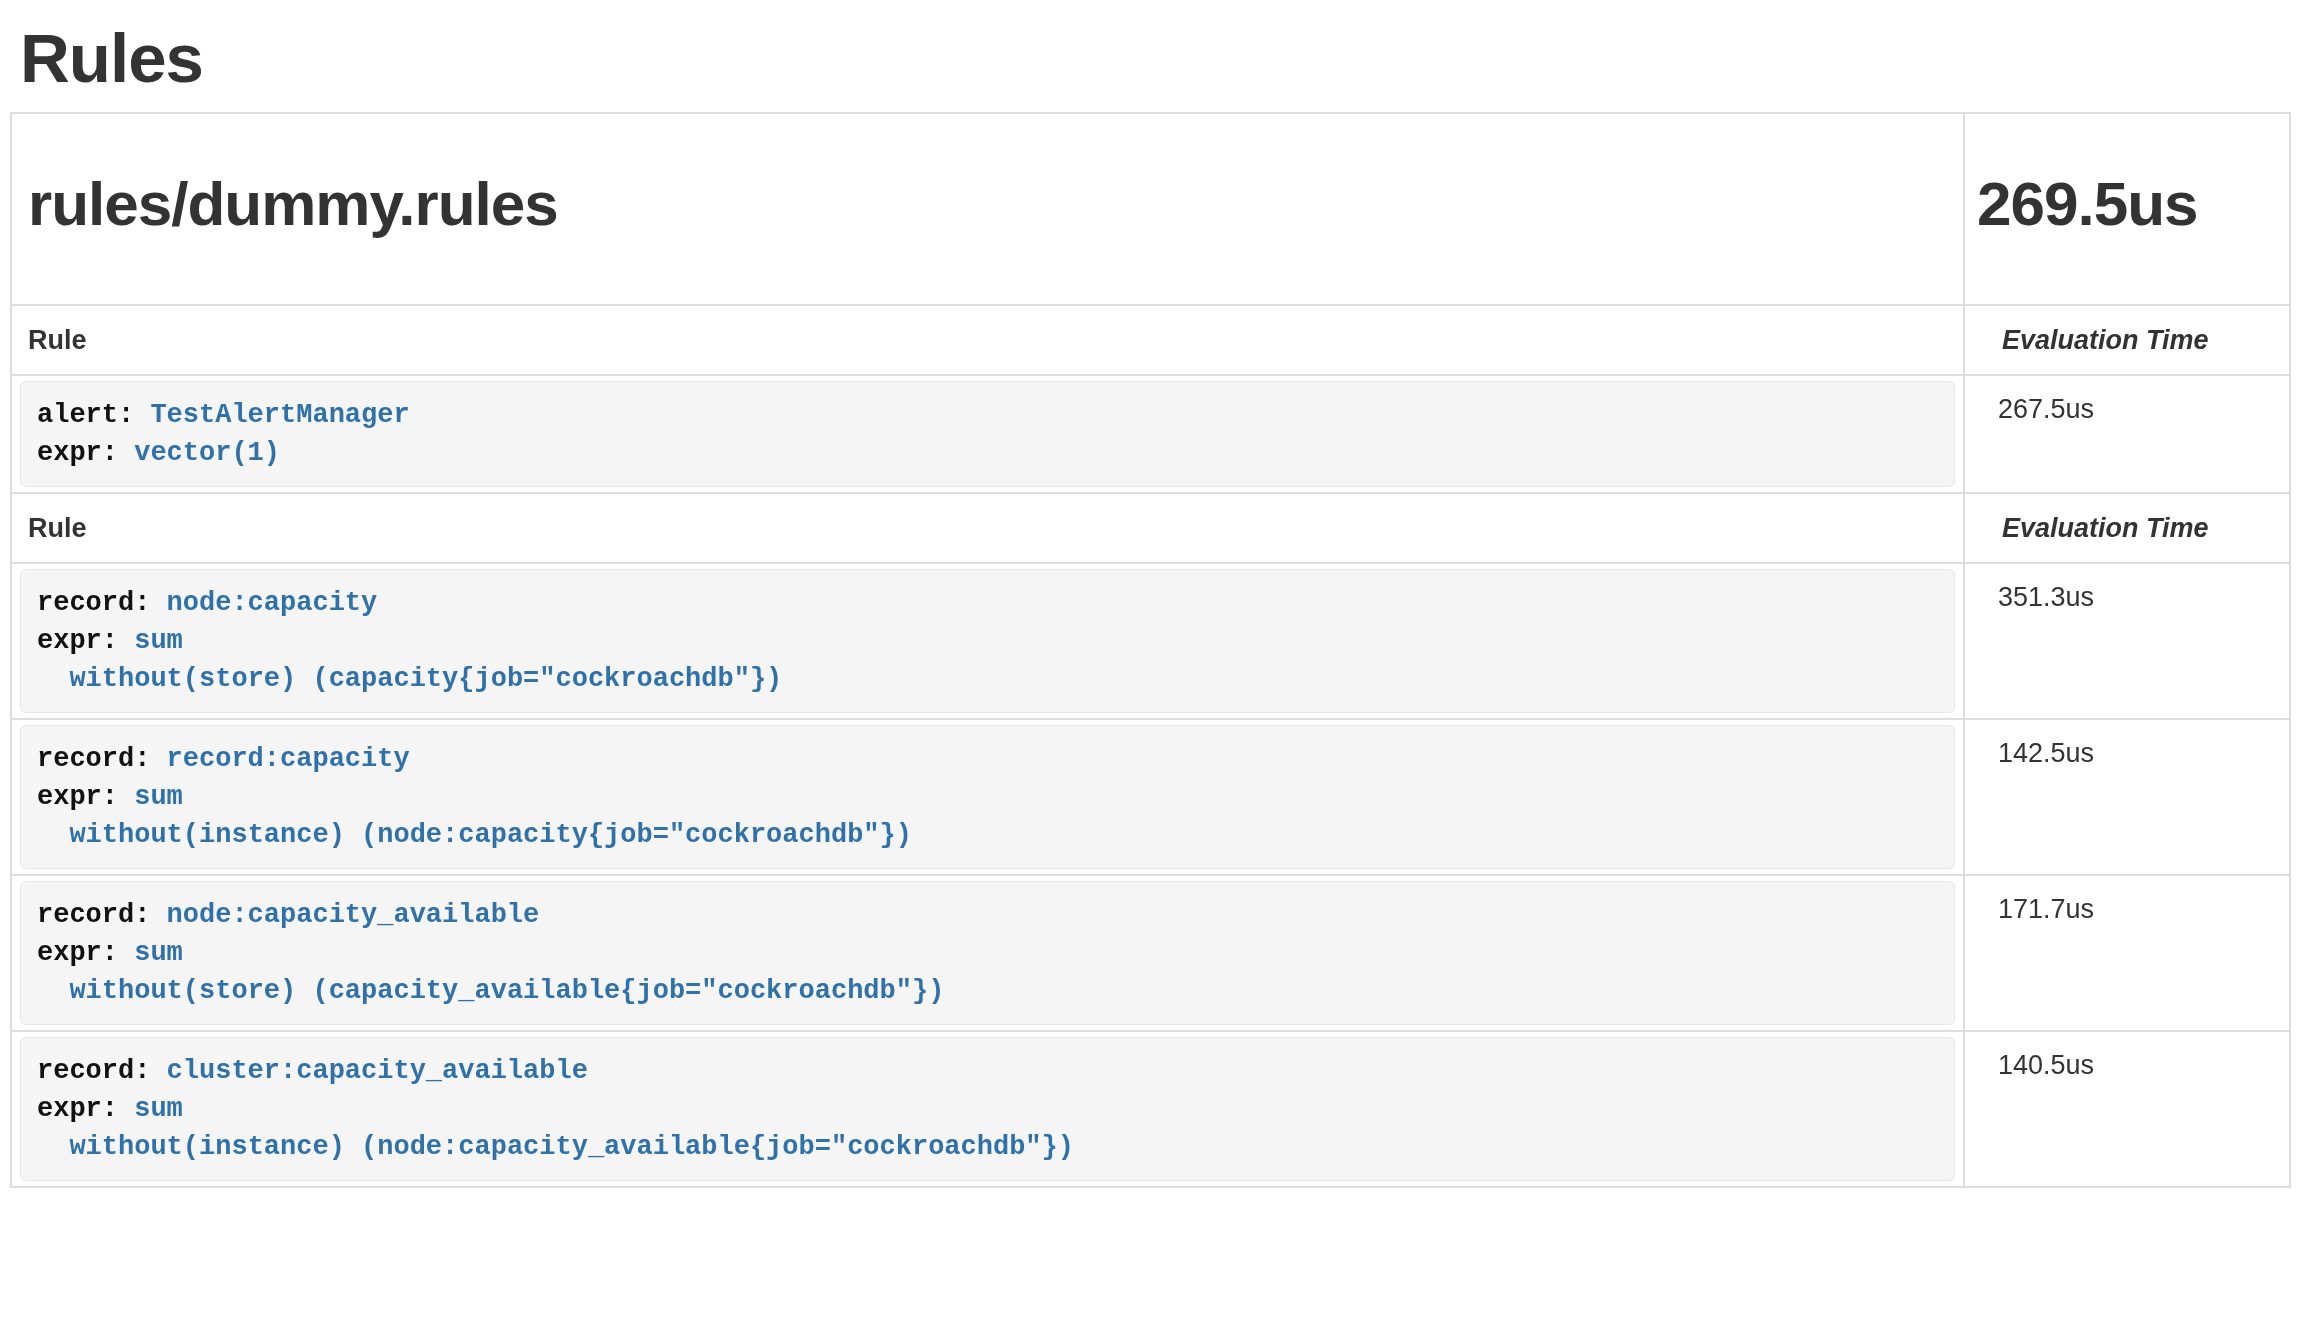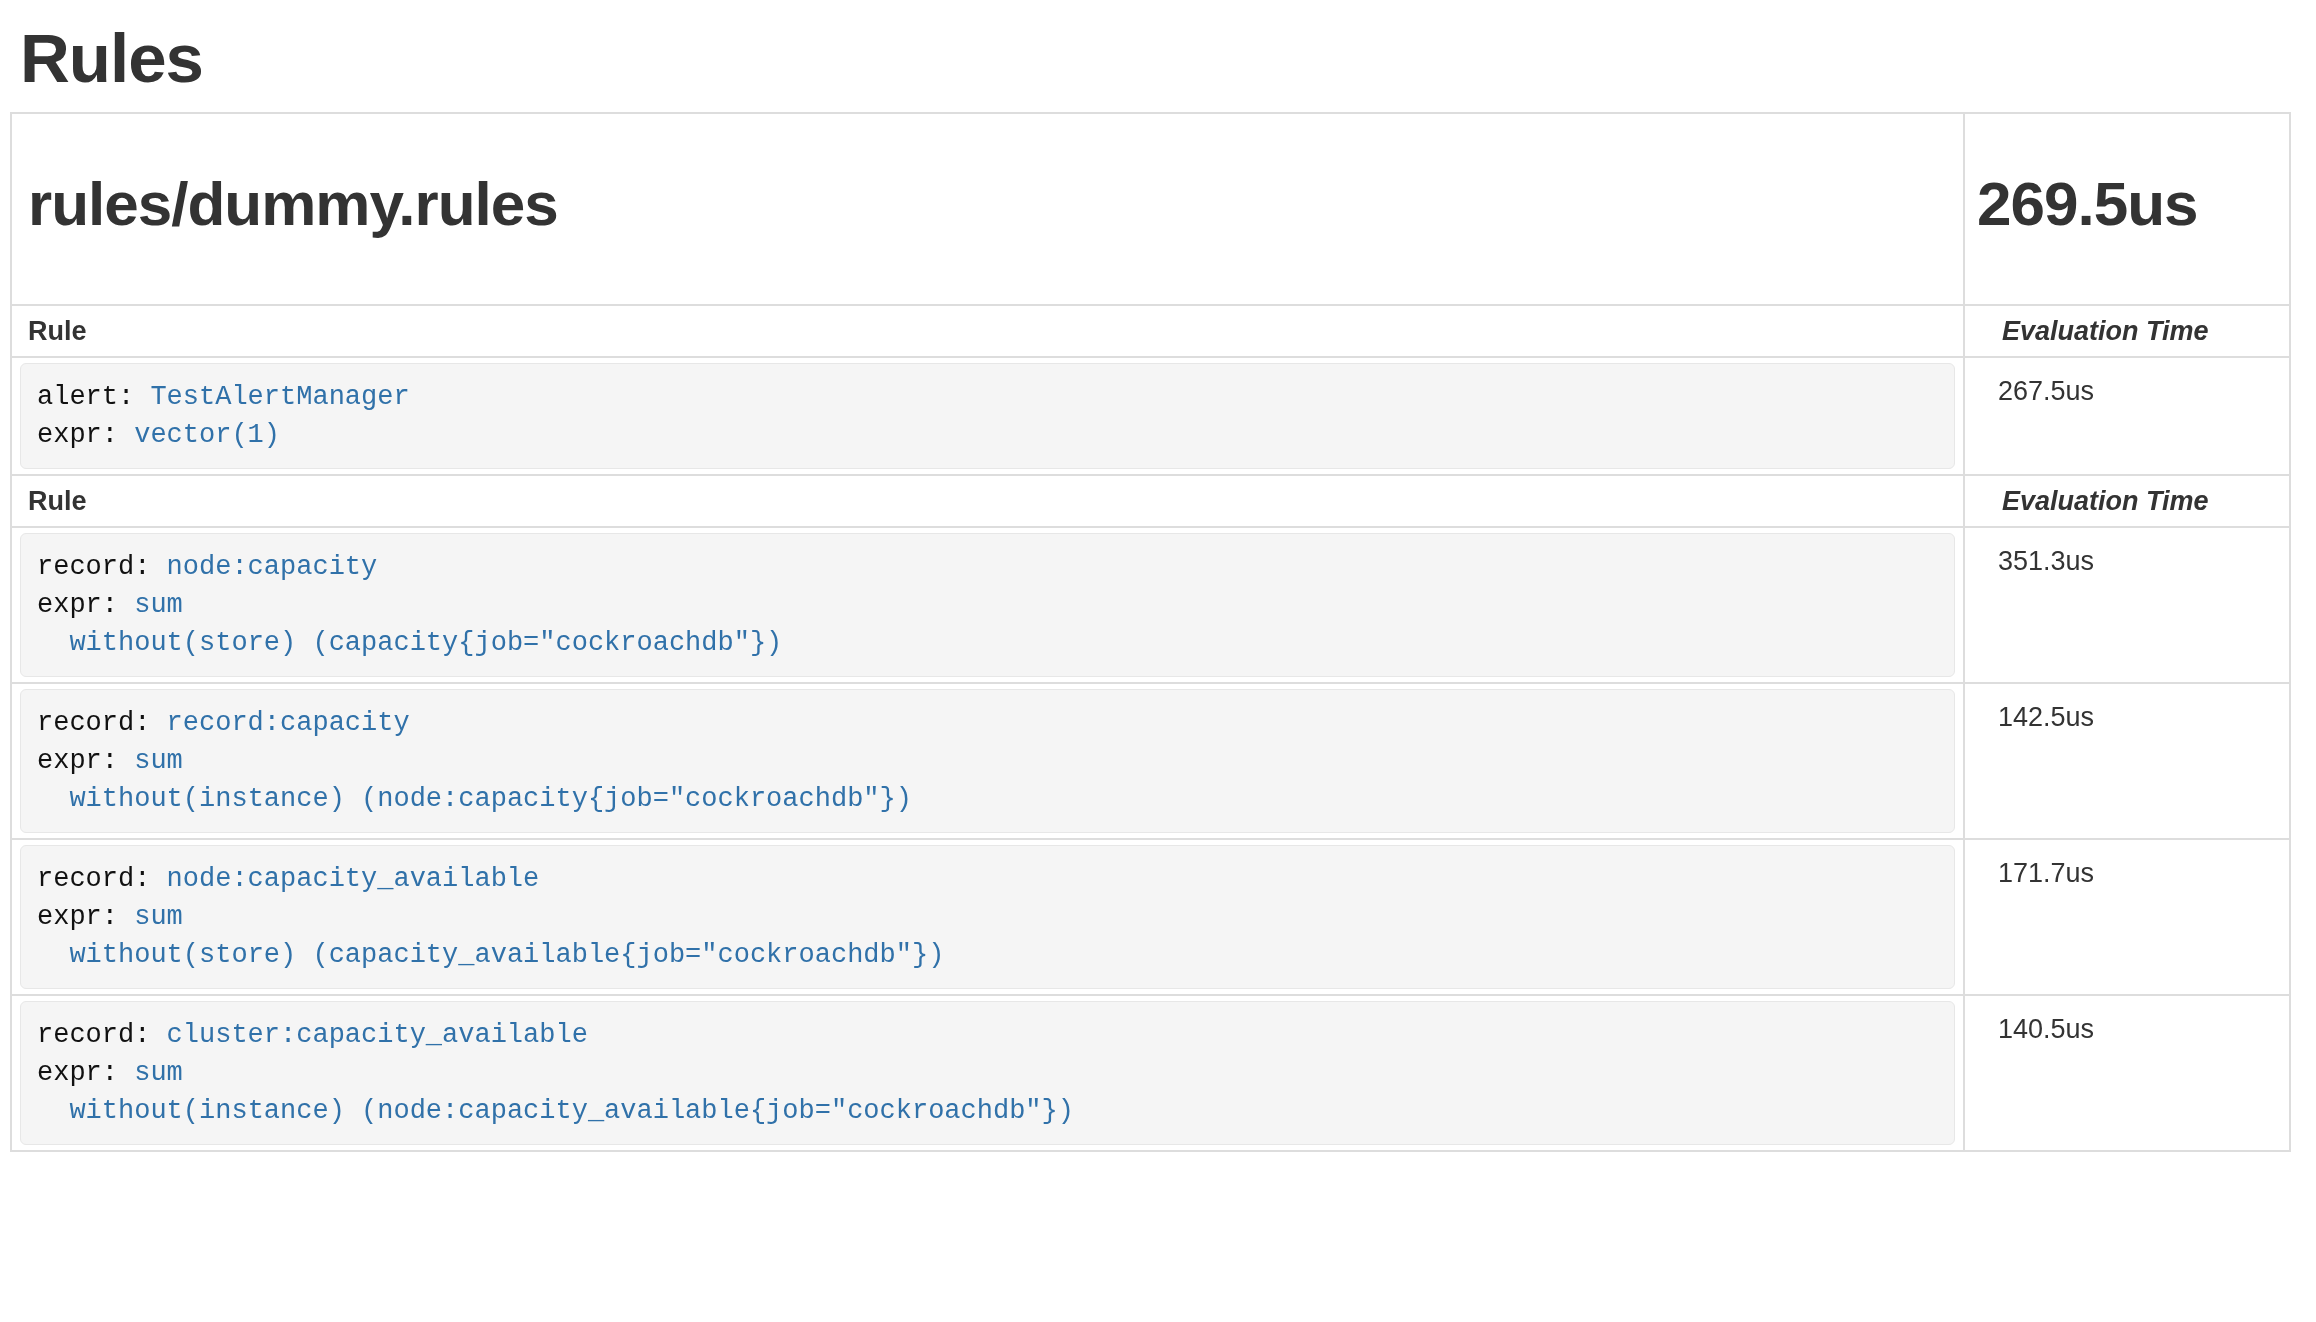--- a/index.html
+++ b/index.html
@@ -22,32 +22,32 @@
   td, th { border: 2px solid #dddddd; vertical-align: top; text-align: left; }
   tr.group-row { height: 192px; }
   td.group-cell { padding: 14px 16px; background: #ffffff; }
   td.group-cell.right { padding-left: 12px; }
   .group-heading {
     font-size: 62px; line-height: 68px; font-weight: 700;
     letter-spacing: -1px; color: #333333;
     margin: 42px 0 16px 0;
     white-space: nowrap; overflow: hidden;
   }
-  tr.head-row { height: 52px; }
+  tr.head-row { height: 70px; }
   th.col-head {
     vertical-align: middle; padding: 0 16px;
     font-size: 27px; font-weight: 700; color: #333333; background: #ffffff;
   }
   th.col-head.right { padding-left: 37px; font-style: italic; }
   td.rule-cell { padding: 5px 8px; background: #ffffff; }
   .code {
     background: #f5f5f5; border: 1px solid #e7e7e7; border-radius: 6px;
     padding: 14px 16px;
     font-family: "Liberation Mono", monospace;
-    font-size: 27px; line-height: 38px; color: #111111;
+    font-size: 27px; line-height: 38px; color: #111111; font-weight: bold;
   }
   .line { white-space: pre; }
   .kw { color: #111111; margin-right: 1ch; }
   a.lnk { color: #3071a9; text-decoration: none; cursor: pointer; }
   td.eval-cell {
     padding: 16px 0 0 33px; background: #ffffff;
     font-size: 27px; line-height: 34px; color: #333333;
   }
 </style>
 </head>

